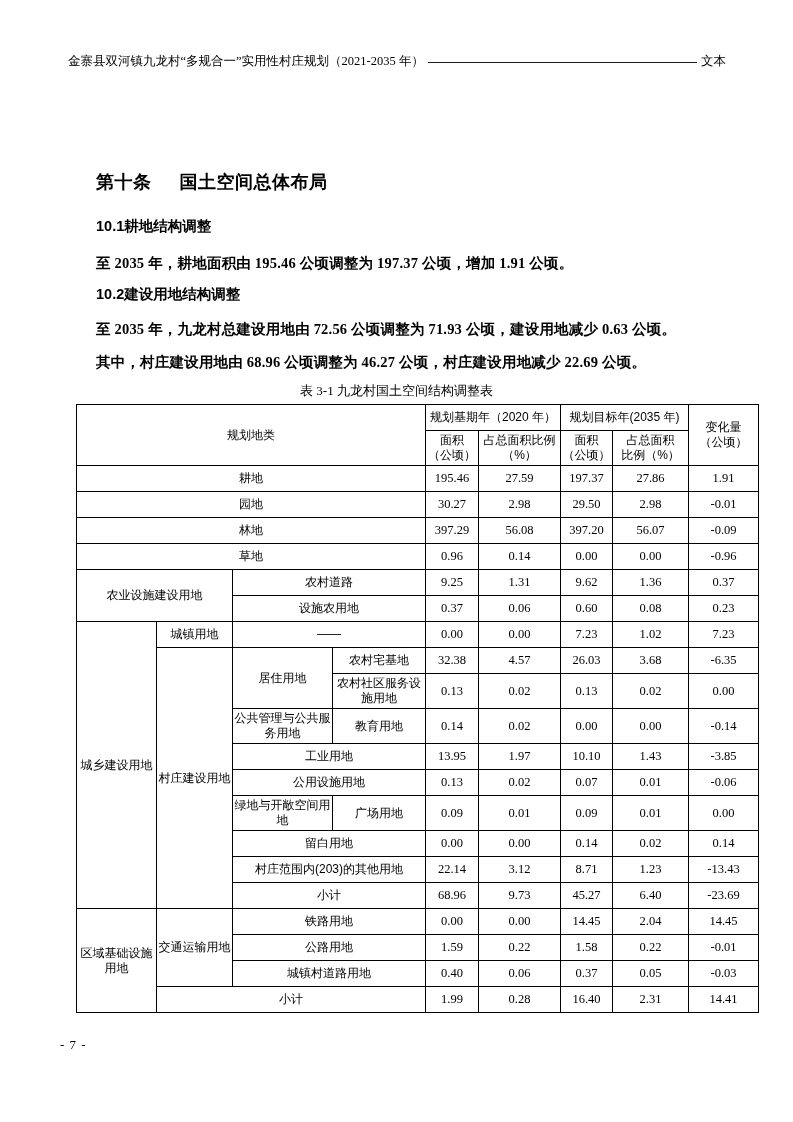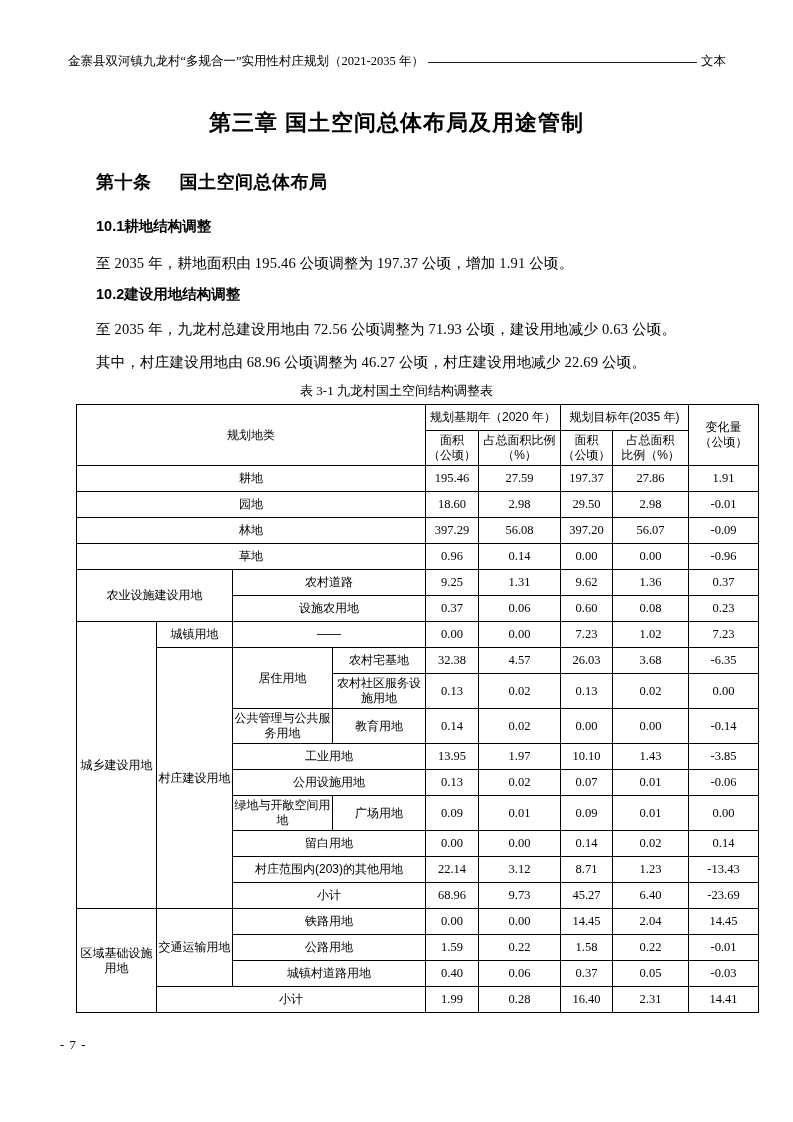--- a/index.html
+++ b/index.html
@@ -76,20 +76,21 @@
   }
   .sub-head.s1 { top: 217px; }
   .sub-head.s2 { top: 285px; }
 
   .para {
     position: absolute;
     left: 96px;
     font-size: 14.5px;
     line-height: 22px;
     letter-spacing: 0.2px;
+    font-weight: bold;
   }
   .para.p1 { top: 252px; }
   .para.p2 { top: 318px; }
   .para.p3 { top: 351px; }
 
   
   .table-caption {
     position: absolute;
     left: 0;
     top: 382px;
@@ -138,21 +139,20 @@
 <body>
 
 <div class="page">
 
   <div class="header">
     <span class="h-left">金寨县双河镇九龙村“多规合一”实用性村庄规划（2021-2035 年）</span>
     <span class="h-rule"></span>
     <span class="h-right">文本</span>
   </div>
 
-  <div class="chapter-title">第三章 国土空间总体布局及用途管制</div>
 
   <div class="article-title">
     <span class="t-num">第十条</span><span>国土空间总体布局</span>
   </div>
 
   <div class="sub-head s1">10.1耕地结构调整</div>
   <div class="para p1">至 2035 年，耕地面积由 195.46 公顷调整为 197.37 公顷，增加 1.91 公顷。</div>
 
   <div class="sub-head s2">10.2建设用地结构调整</div>
   <div class="para p2">至 2035 年，九龙村总建设用地由 72.56 公顷调整为 71.93 公顷，建设用地减少 0.63 公顷。</div>
@@ -206,21 +206,21 @@
           <td colspan="4">耕地</td>
           <td class="num">195.46</td>
           <td class="num">27.59</td>
           <td class="num">197.37</td>
           <td class="num">27.86</td>
           <td class="num">1.91</td>
         </tr>
 
         <tr>
           <td colspan="4">园地</td>
-          <td class="num">18.60</td>
+          <td class="num">30.27</td>
           <td class="num">2.98</td>
           <td class="num">29.50</td>
           <td class="num">2.98</td>
           <td class="num">-0.01</td>
         </tr>
 
         <tr>
           <td colspan="4">林地</td>
           <td class="num">397.29</td>
           <td class="num">56.08</td>

